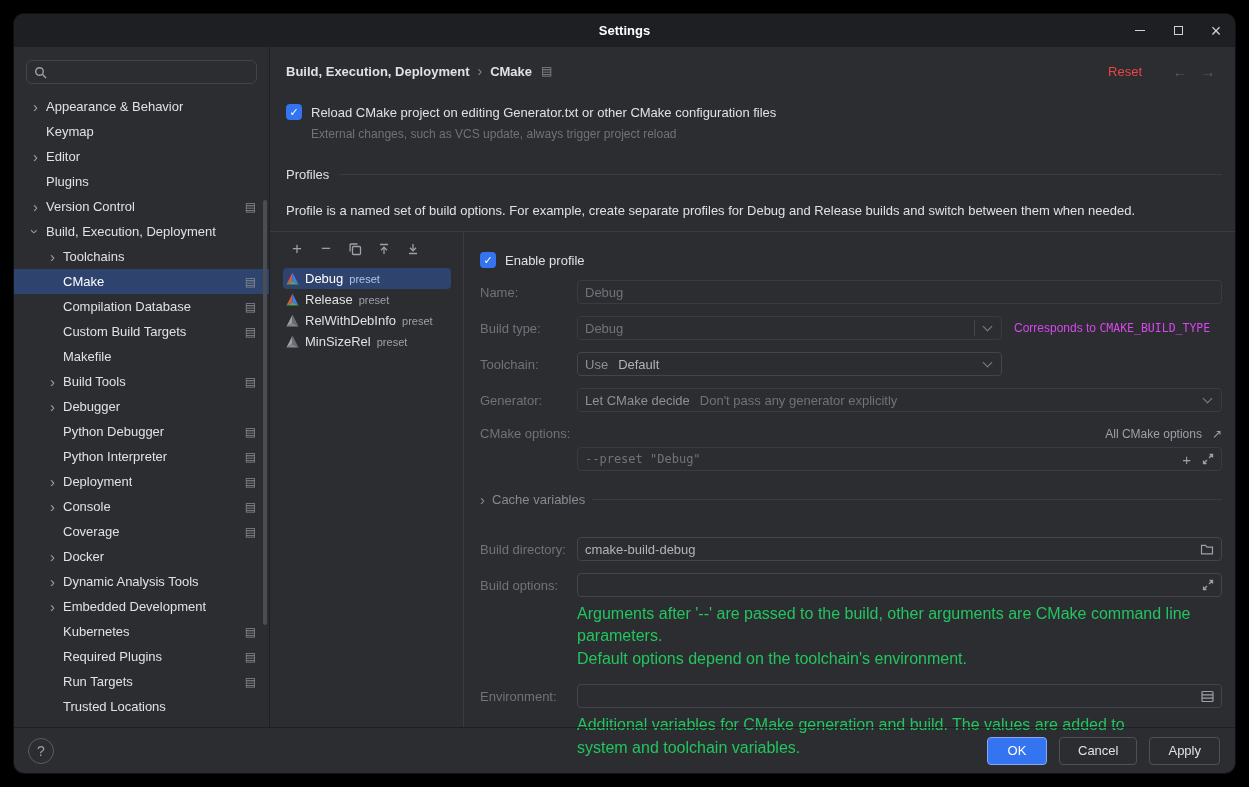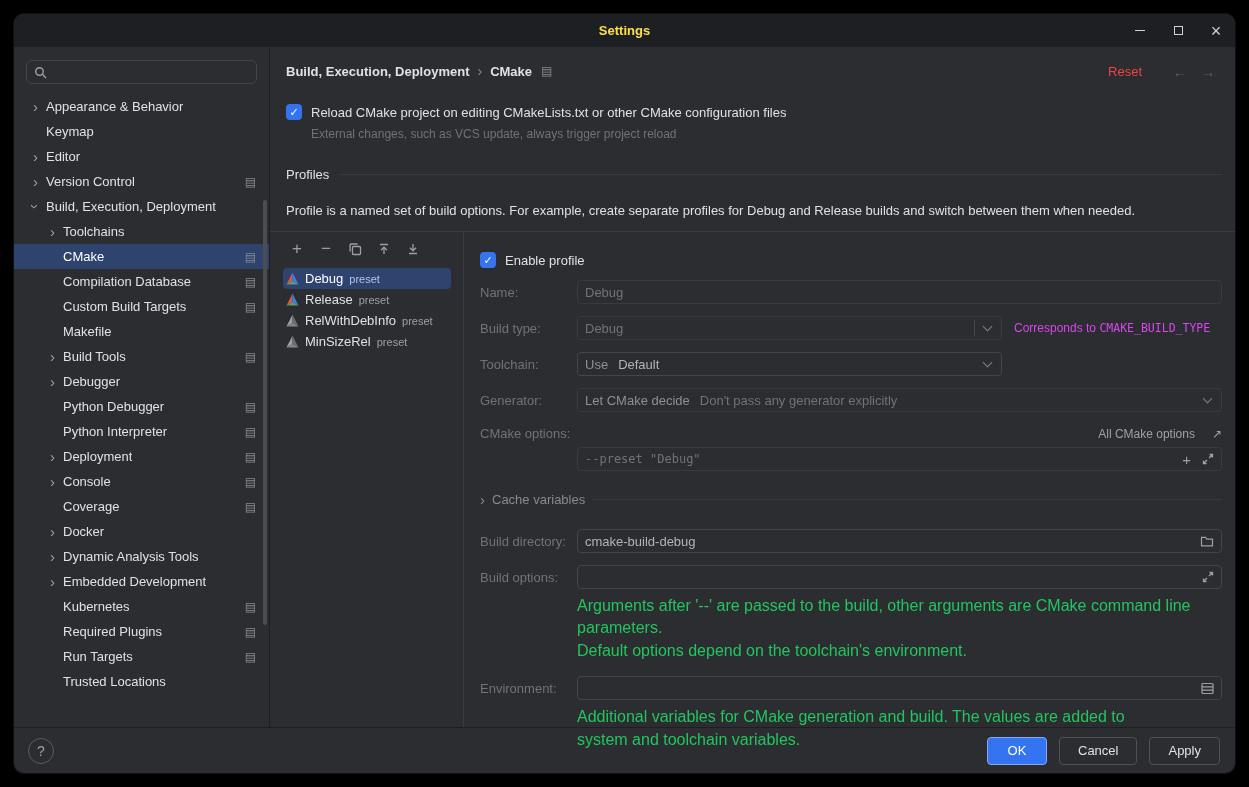--- a/index.html
+++ b/index.html
@@ -5,21 +5,21 @@
   * { margin:0; padding:0; box-sizing:border-box; }
   html,body { width:1249px; height:787px; background:#000; overflow:hidden;
               font-family:"Liberation Sans", sans-serif; }
   .window { position:absolute; left:14px; top:14px; width:1221px; height:759px;
             background:#2b2d30; border-radius:10px; overflow:hidden;
             display:flex; flex-direction:column; box-shadow:0 0 0 1px #101112; }
 
   
   .titlebar { height:33px; flex:0 0 auto; background:#1e1f22; position:relative;
               display:flex; align-items:center; }
-  .title { position:absolute; left:0; right:0; text-align:center; color:#fde047;
+  .title { position:absolute; left:0; right:0; text-align:center; color:#ffffff;
            font-size:13px; font-weight:bold; pointer-events:none; }
   .win-controls { margin-left:auto; display:flex; z-index:2; }
   .win-btn { width:38px; height:33px; display:flex; align-items:center; justify-content:center;
              color:#cfd2d8; cursor:pointer; }
   .min-glyph { width:10px; border-top:1.6px solid #cfd2d8; display:inline-block; }
   .max-glyph { width:9px; height:9px; border:1.6px solid #cfd2d8; display:inline-block; }
   .close-glyph { font-size:18px; line-height:1; }
 
   
   .body { flex:1; display:flex; min-height:0; }
@@ -96,30 +96,30 @@
   .combo-chev { width:7px; height:7px; border-right:1.5px solid #7d8188;
                 border-bottom:1.5px solid #7d8188; transform:rotate(45deg);
                 flex:0 0 auto; margin:-3px 3px 0 auto; }
   .combo-sep { width:1px; height:16px; background:#43454a; margin-left:auto; margin-right:9px; }
   .combo-sep + .combo-chev { margin-left:0; }
   .side-hint { margin-left:12px; font-size:12px; color:#d946ef; white-space:nowrap; }
   .mono { font-family:"DejaVu Sans Mono", monospace; }
   .side-hint .mono { font-size:11.5px; }
   .options-header { margin-top:14px; }
   .all-options-link { margin-left:auto; color:#9da0a8; font-size:12px; display:flex;
-                      align-items:center; gap:17px; cursor:pointer; }
+                      align-items:center; gap:10px; cursor:pointer; }
   .tight { margin-top:6px; }
   .mono-text { font-size:12px; color:#6f737a; white-space:pre; }
   .field-icons { margin-left:auto; display:flex; align-items:center; gap:11px; color:#9da0a8; }
   .plus-icon { font-size:15px; line-height:1; cursor:pointer; }
   .icon-btn { display:flex; align-items:center; cursor:pointer; }
   .cache-row { margin-top:20px; display:flex; align-items:center; gap:7px;
                font-size:13px; color:#868a91; cursor:pointer; }
   .cache-chev { font-size:15px; color:#868a91; }
-  .row-bd { margin-top:21px; }
+  .row-bd { margin-top:29px; }
   .row-env { margin-top:14px; }
   .hint-block { margin:6px 0 0 97px; font-size:16px; color:#22c55e; line-height:1.4; }
   .hint-block.env { max-width:565px; }
 
   
   .footer { height:46px; flex:0 0 auto; border-top:1px solid #1e1f22; display:flex;
             align-items:center; padding:0 15px 0 14px; }
   .help-btn { width:26px; height:26px; border-radius:50%; border:1px solid #5a5d63;
               color:#9da0a8; display:flex; align-items:center; justify-content:center;
               font-size:14px; cursor:pointer; }
@@ -166,20 +166,24 @@
           </div>
           <div class="tree-row lvl0">
             <span class="chev"></span>
             <span class="tree-label">Keymap</span>
           </div>
           <div class="tree-row lvl0">
             <span class="chev">›</span>
             <span class="tree-label">Editor</span>
           </div>
           <div class="tree-row lvl0">
+            <span class="chev"></span>
+            <span class="tree-label">Plugins</span>
+          </div>
+          <div class="tree-row lvl0">
             <span class="chev">›</span>
             <span class="tree-label">Version Control</span>
             <span class="row-badge">▤</span>
           </div>
           <div class="tree-row lvl0">
             <span class="chev down">›</span>
             <span class="tree-label">Build, Execution, Deployment</span>
           </div>
           <div class="tree-row lvl1">
             <span class="chev">›</span>
@@ -280,21 +284,21 @@
           <span class="crumb-sep">›</span>
           <span class="crumb">CMake</span>
           <span class="crumb-badge">▤</span>
           <span class="reset-link">Reset</span>
           <span class="nav-arrow">←</span>
           <span class="nav-arrow">→</span>
         </div>
 
         <div class="checkbox-row reload-row">
           <span class="cb">✓</span>
-          <span class="cb-label">Reload CMake project on editing CMakeLists.txt or other CMake configuration files</span>
+          <span class="cb-label">Reload CMake project on editing Generator.txt or other CMake configuration files</span>
         </div>
         <div class="sub-hint">External changes, such as VCS update, always trigger project reload</div>
 
         <div class="section-header">
           <span>Profiles</span>
           <span class="h-line"></span>
         </div>
         <div class="profiles-desc">Profile is a named set of build options. For example, create separate profiles for Debug and Release builds and switch between them when needed.</div>
       </div>
 

